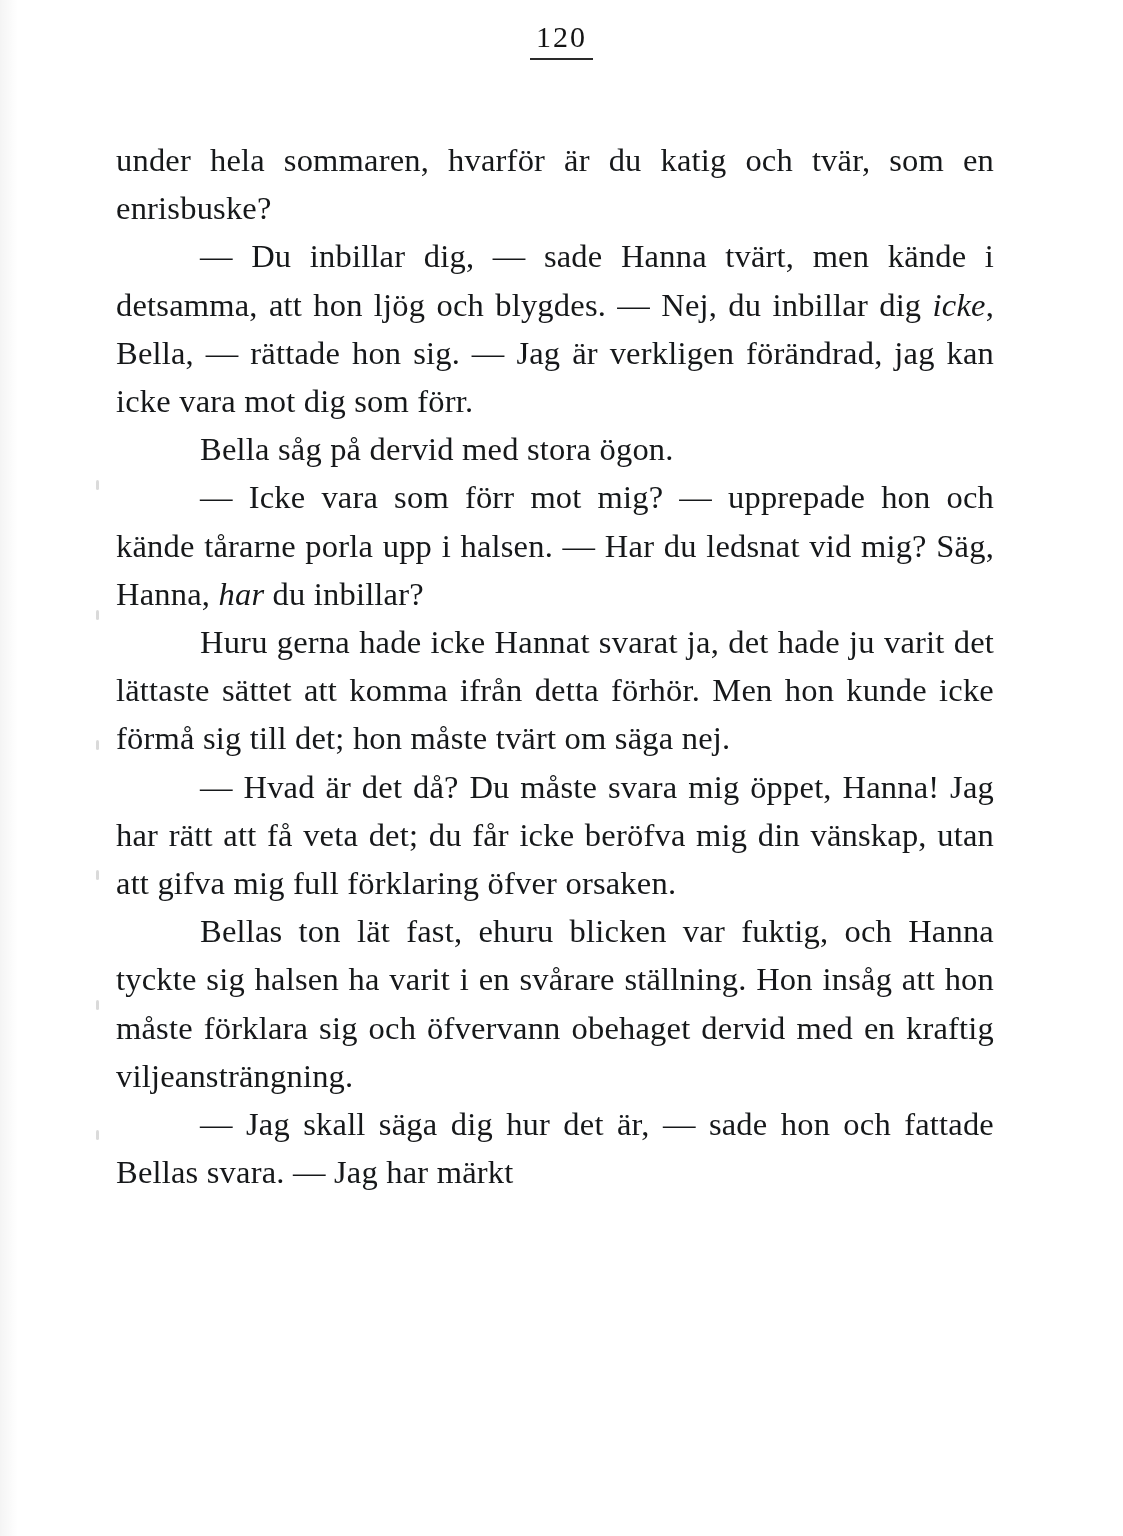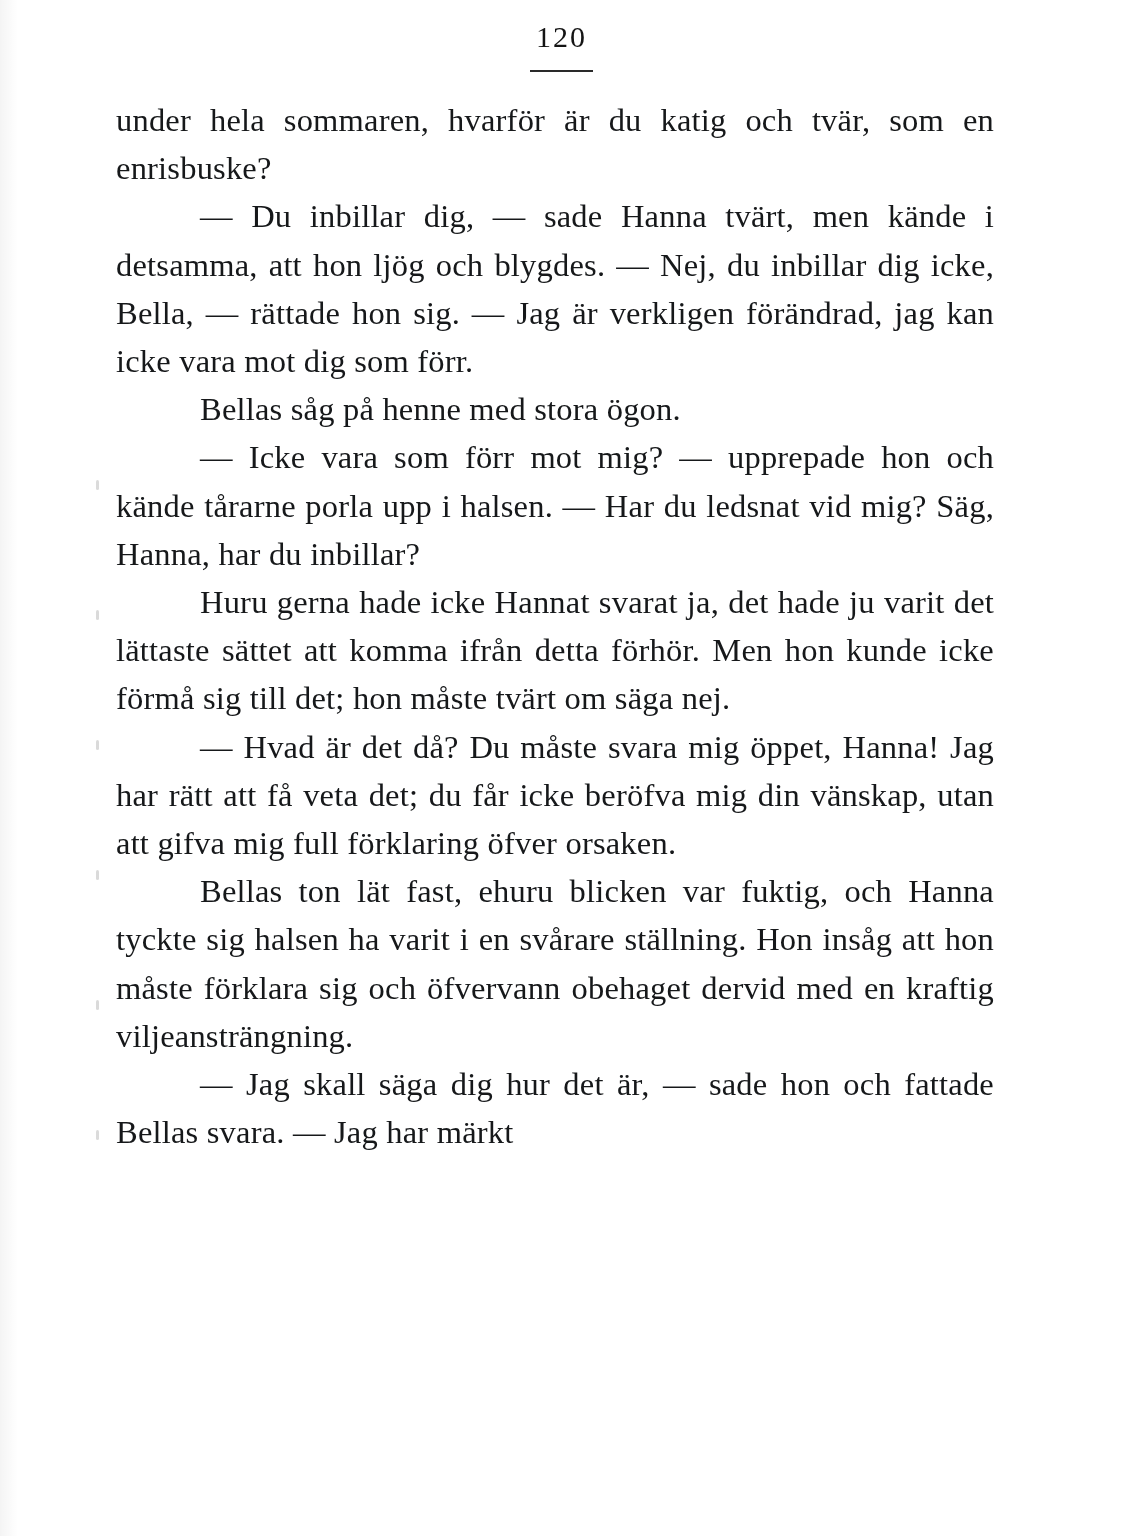--- a/index.html
+++ b/index.html
@@ -27,21 +27,21 @@
     left: 0;
     width: 1123px;
     text-align: center;
   }
   .folio {
     display: inline-block;
     font-family: "Liberation Serif", serif;
     font-size: 30px;
     letter-spacing: 2px;
     color: #141414;
-    padding-bottom: 16px;
+    padding-bottom: 4px;
     border-bottom: 2px solid #2a2a2a;
     padding-left: 6px;
     padding-right: 6px;
   }
   .textblock {
     position: absolute;
     top: 96px;
     left: 116px;
     width: 878px;
   }
@@ -52,22 +52,24 @@
     text-align: justify;
     text-justify: inter-word;
     color: #16181a;
     letter-spacing: 0.2px;
   }
   p.indent {
     text-indent: 84px;
   }
   p.noindent {
     text-indent: 0;
+    margin-top: 40px;
   }
   .it {
+    font-style: italic;
   }
   
   .edge-marks {
     position: absolute;
     left: 96px;
     top: 480px;
     width: 6px;
     height: 880px;
     opacity: 0.18;
   }
@@ -104,21 +106,21 @@
     <span></span>
     <span></span>
     <span></span>
     <span></span>
     <span></span>
   </div>
 
   <div class="textblock" id="textblock">
       <p class="noindent"><span>under hela sommaren, hvarför är du katig och tvär, som en enrisbuske?</span></p>
       <p class="indent"><span>— Du inbillar dig, — sade Hanna tvärt, men kände i detsamma, att hon ljög och blygdes. — Nej, du inbillar dig </span><span class="it">icke</span><span>, Bella, — rättade hon sig. — Jag är verkligen förändrad, jag kan icke vara mot dig som förr.</span></p>
-      <p class="indent"><span>Bellas såg på henne med stora ögon.</span></p>
+      <p class="indent"><span>Bella såg på dervid med stora ögon.</span></p>
       <p class="indent"><span>— Icke vara som förr mot mig? — upprepade hon och kände tårarne porla upp i halsen. — Har du ledsnat vid mig? Säg, Hanna, </span><span class="it">har</span><span> du inbillar?</span></p>
       <p class="indent"><span>Huru gerna hade icke Hannat svarat ja, det hade ju varit det lättaste sättet att komma ifrån detta förhör.  Men hon kunde icke förmå sig till det; hon måste tvärt om säga nej.</span></p>
       <p class="indent"><span>— Hvad är det då? Du måste svara mig öppet, Hanna! Jag har rätt att få veta det; du får icke beröfva mig din vänskap, utan att gifva mig full förklaring öfver orsaken.</span></p>
       <p class="indent"><span>Bellas ton lät fast, ehuru blicken var fuktig, och Hanna tyckte sig halsen ha varit i en svårare ställning.  Hon insåg att hon måste förklara sig och öfvervann obehaget dervid med en kraftig viljeansträngning.</span></p>
       <p class="indent"><span>— Jag skall säga dig hur det är, — sade hon och fattade Bellas svara. — Jag har märkt</span></p>
     </div>
 
 </div>
 
 </body></html>

